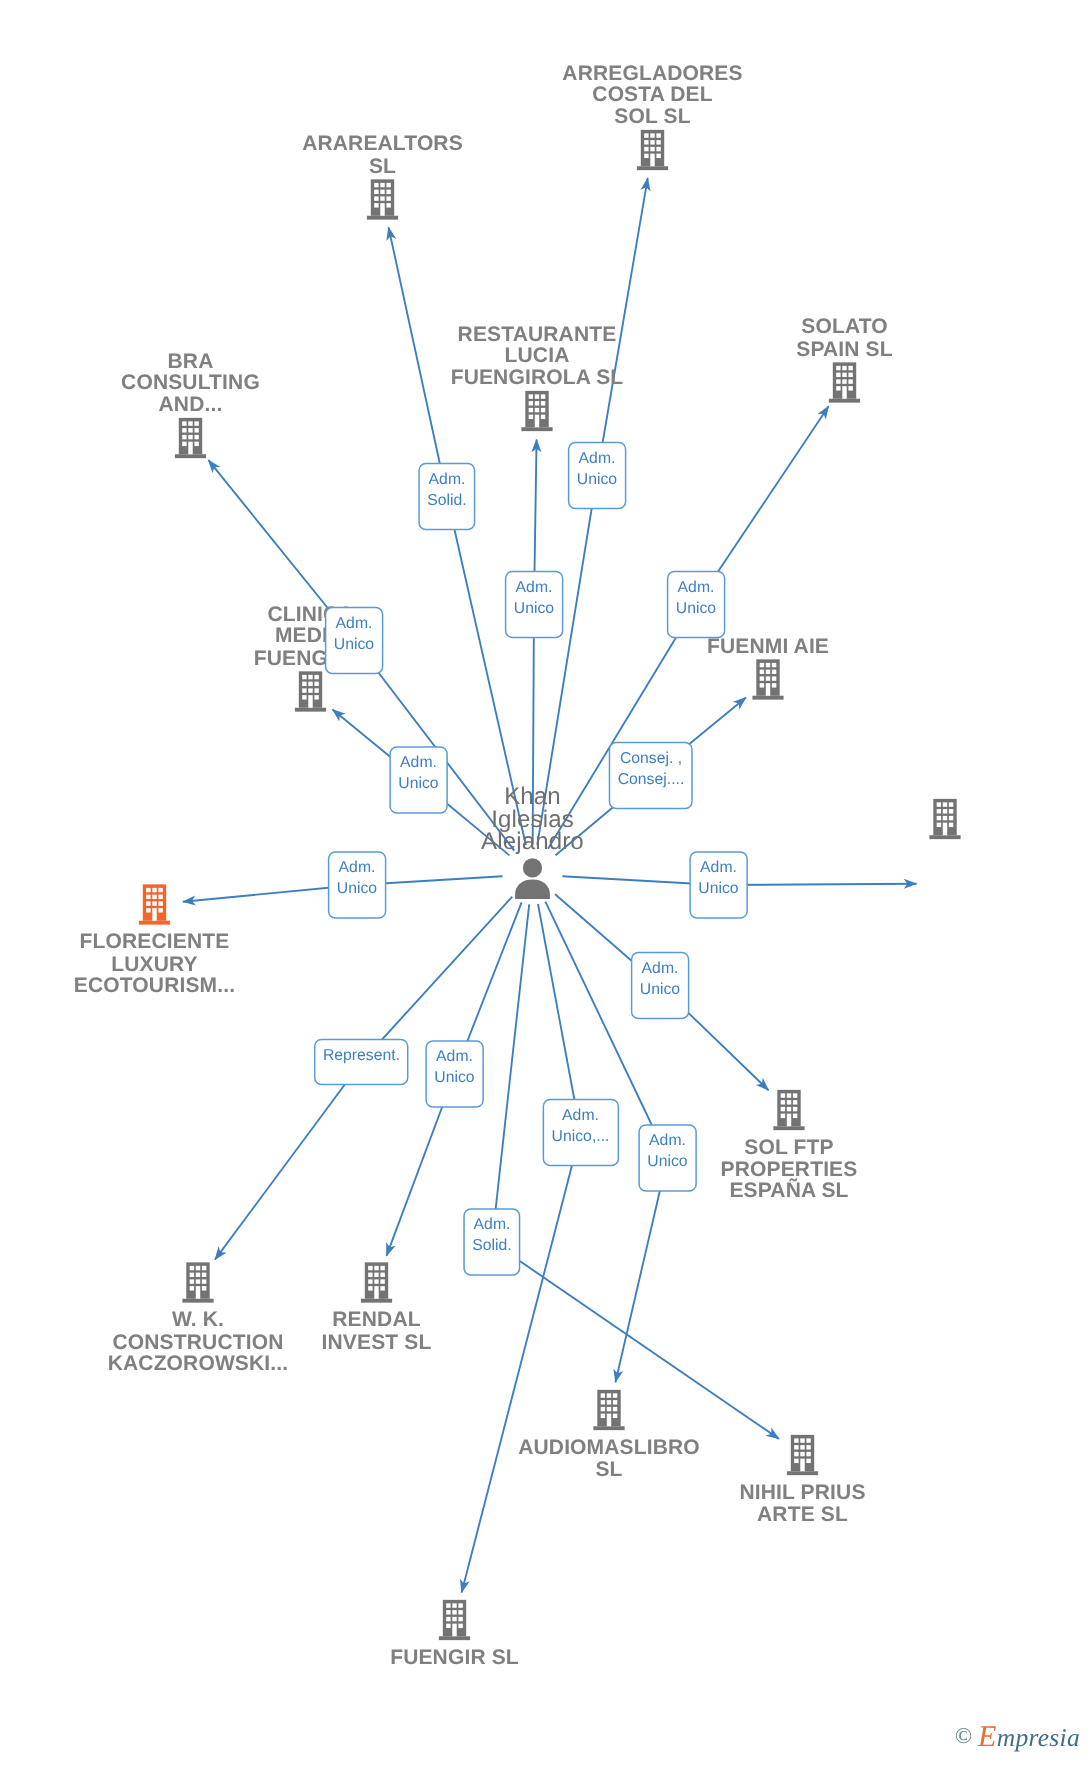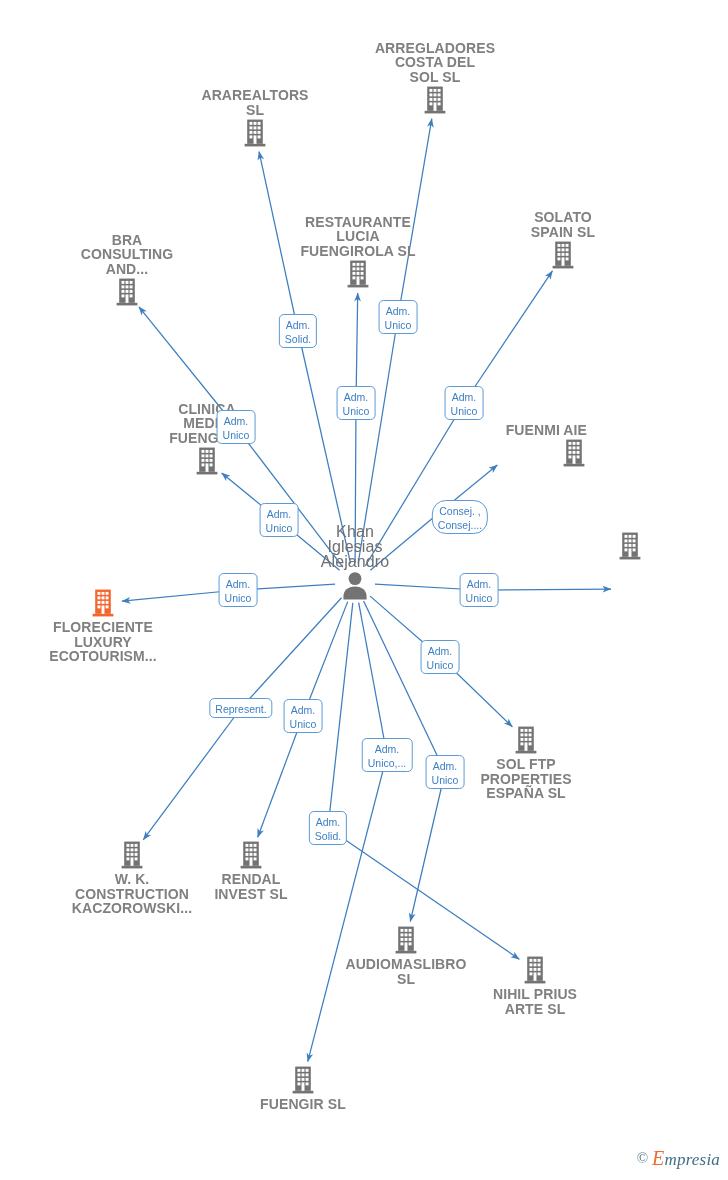--- a/index.html
+++ b/index.html
@@ -49,21 +49,21 @@
   .badge{
     position:absolute;
     box-sizing:border-box;
     background:#ffffff;
     border:1.3px solid #5b9bd5;
     border-radius:5px;
     color:#3c7fc4;
     font-size:10.5px;
     line-height:14px;
     text-align:center;
-    padding:3px 5px 1px 5px;
+    padding:3px 5px 12px 5px;
     white-space:nowrap;
     transform:translate(-50%,-50%);
     font-family:"Liberation Sans","DejaVu Sans",sans-serif;
   }
   .badge span{display:block;}
 
   #watermark{
     position:absolute;
     right:8px;
     bottom:10px;
@@ -263,21 +263,21 @@
               <rect x="18" y="9.4" width="3.4" height="3.4"></rect>
               <rect x="8.6" y="14.6" width="3.4" height="3.4"></rect>
               <rect x="13.3" y="14.6" width="3.4" height="3.4"></rect>
               <rect x="18" y="14.6" width="3.4" height="3.4"></rect>
               <rect x="8.6" y="19.8" width="3.4" height="3.4"></rect>
               <rect x="18" y="19.8" width="3.4" height="3.4"></rect>
               <rect x="13.3" y="19.8" width="3.4" height="9.7"></rect>
             </g>
           </svg></span>
       </div>
-      <div class="node" style="left: 512px; top: 422.5px; text-align: right;">
+      <div class="node" style="left: 512px; top: 422.5px;">
         <span class="lbl">FUENMI AIE</span>
         <span class="ico"><svg width="26" height="30" viewBox="0 0 30 34">
             <g fill="#737373">
               <rect x="6" y="1.5" width="18" height="28"></rect>
               <rect x="3" y="29.5" width="24" height="3"></rect>
             </g>
             <g fill="#ffffff">
               <rect x="8.6" y="4.2" width="3.4" height="3.4"></rect>
               <rect x="13.3" y="4.2" width="3.4" height="3.4"></rect>
               <rect x="18" y="4.2" width="3.4" height="3.4"></rect>
@@ -502,21 +502,21 @@
         <span>Unico</span>
       </div>
       <div class="badge" style="left: 236px; top: 427px;">
         <span>Adm.</span>
         <span>Unico</span>
       </div>
       <div class="badge" style="left: 279px; top: 520px;">
         <span>Adm.</span>
         <span>Unico</span>
       </div>
-      <div class="badge" style="left: 460px; top: 517px; border-radius: 14px;">
+      <div class="badge" style="left: 434px; top: 517px;">
         <span>Consej. ,</span>
         <span>Consej....</span>
       </div>
       <div class="badge" style="left: 238px; top: 590px;">
         <span>Adm.</span>
         <span>Unico</span>
       </div>
       <div class="badge" style="left: 479px; top: 590px;">
         <span>Adm.</span>
         <span>Unico</span>

